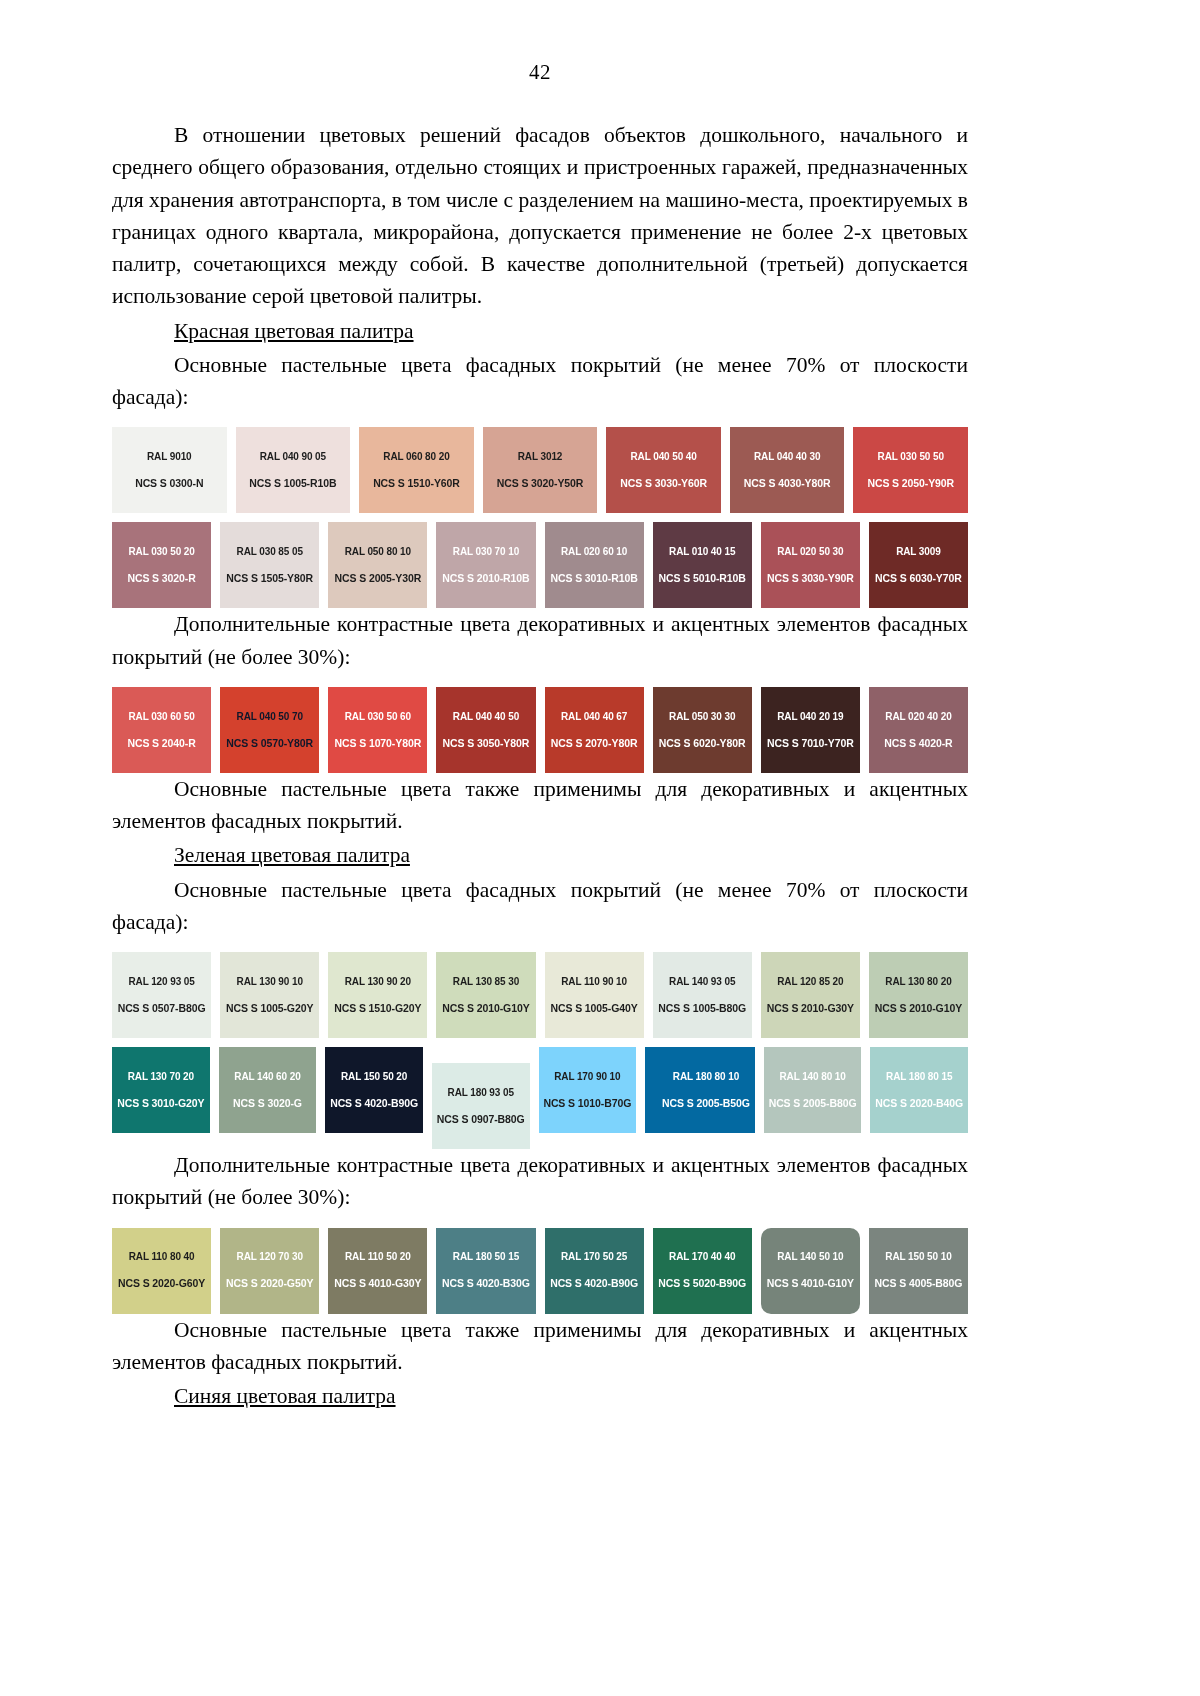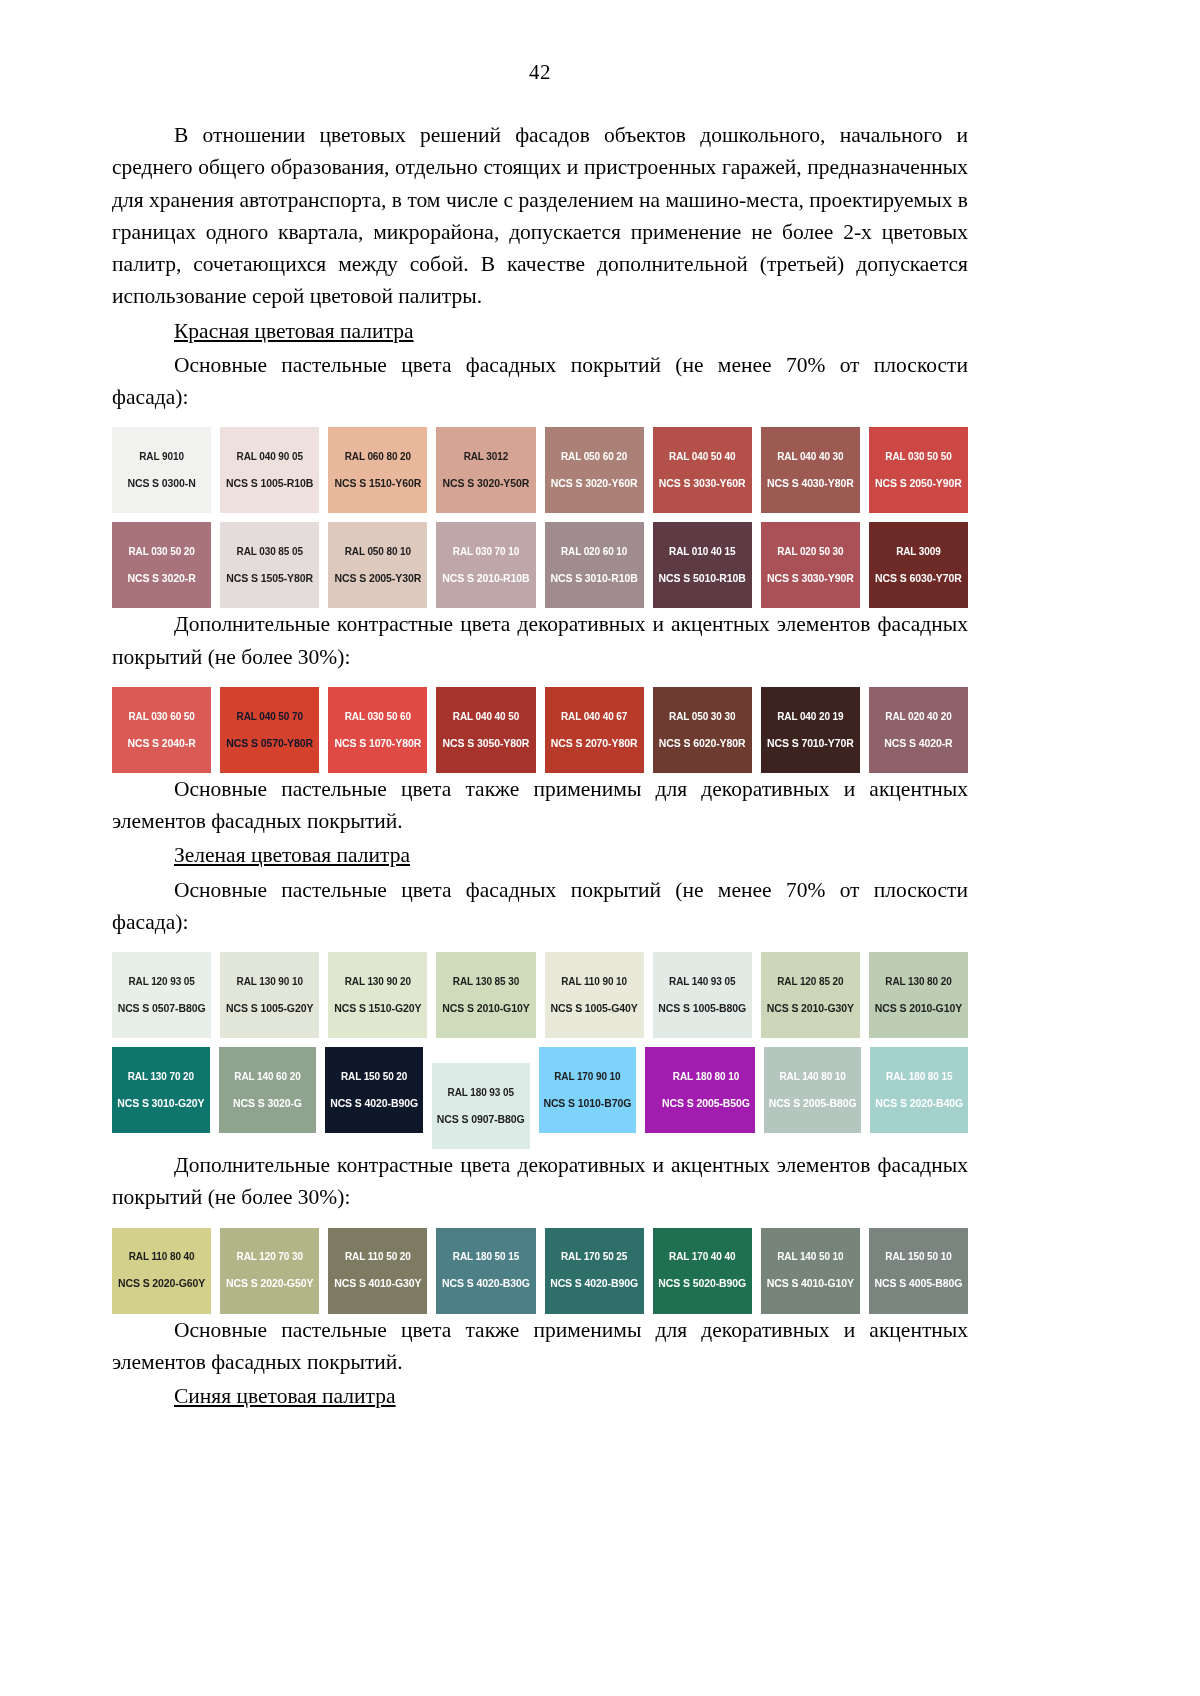--- a/index.html
+++ b/index.html
@@ -103,24 +103,20 @@
         <div class="ncs">NCS S 1005-R10B</div>
       </div>
       <div class="swatch" style="background: rgb(232, 183, 156); color: rgb(29, 29, 29);">
         <div class="ral">RAL 060 80 20</div>
         <div class="ncs">NCS S 1510-Y60R</div>
       </div>
       <div class="swatch" style="background: rgb(214, 164, 148); color: rgb(29, 29, 29);">
         <div class="ral">RAL 3012</div>
         <div class="ncs">NCS S 3020-Y50R</div>
       </div>
-      <div class="swatch" style="background: rgb(171, 128, 119); color: rgb(255, 255, 255);">
-        <div class="ral">RAL 050 60 20</div>
-        <div class="ncs">NCS S 3020-Y60R</div>
-      </div>
       <div class="swatch" style="background: rgb(180, 80, 74); color: rgb(255, 255, 255);">
         <div class="ral">RAL 040 50 40</div>
         <div class="ncs">NCS S 3030-Y60R</div>
       </div>
       <div class="swatch" style="background: rgb(156, 90, 83); color: rgb(255, 255, 255);">
         <div class="ral">RAL 040 40 30</div>
         <div class="ncs">NCS S 4030-Y80R</div>
       </div>
       <div class="swatch" style="background: rgb(203, 72, 69); color: rgb(255, 255, 255);">
         <div class="ral">RAL 030 50 50</div>
@@ -253,21 +249,21 @@
         <div class="ncs">NCS S 4020-B90G</div>
       </div>
       <div class="swatch" style="background: rgb(220, 235, 230); color: rgb(29, 29, 29); margin-top: 16px;">
         <div class="ral">RAL 180 93 05</div>
         <div class="ncs">NCS S 0907-B80G</div>
       </div>
       <div class="swatch" style="background: #7dd3fc; color: rgb(29, 29, 29);">
         <div class="ral">RAL 170 90 10</div>
         <div class="ncs">NCS S 1010-B70G</div>
       </div>
-      <div class="swatch" style="background: #a21caf; color: rgb(255, 255, 255); padding-left: 14px;">
+      <div class="swatch" style="background: #0369a1; color: rgb(255, 255, 255); padding-left: 14px;">
         <div class="ral">RAL 180 80 10</div>
         <div class="ncs">NCS S 2005-B50G</div>
       </div>
       <div class="swatch" style="background: rgb(180, 198, 189); color: rgb(255, 255, 255);">
         <div class="ral">RAL 140 80 10</div>
         <div class="ncs">NCS S 2005-B80G</div>
       </div>
       <div class="swatch" style="background: rgb(165, 209, 205); color: rgb(255, 255, 255);">
         <div class="ral">RAL 180 80 15</div>
         <div class="ncs">NCS S 2020-B40G</div>
@@ -294,21 +290,21 @@
         <div class="ncs">NCS S 4020-B30G</div>
       </div>
       <div class="swatch" style="background: rgb(47, 111, 106); color: rgb(255, 255, 255);">
         <div class="ral">RAL 170 50 25</div>
         <div class="ncs">NCS S 4020-B90G</div>
       </div>
       <div class="swatch" style="background: rgb(31, 112, 80); color: rgb(255, 255, 255);">
         <div class="ral">RAL 170 40 40</div>
         <div class="ncs">NCS S 5020-B90G</div>
       </div>
-      <div class="swatch" style="background: rgb(118, 132, 122); color: rgb(255, 255, 255);">
+      <div class="swatch" style="background: rgb(118, 132, 122); color: rgb(255, 255, 255); border-radius: 10px;">
         <div class="ral">RAL 140 50 10</div>
         <div class="ncs">NCS S 4010-G10Y</div>
       </div>
       <div class="swatch" style="background: rgb(123, 133, 127); color: rgb(255, 255, 255);">
         <div class="ral">RAL 150 50 10</div>
         <div class="ncs">NCS S 4005-B80G</div>
       </div>
     </div>
 
   <p class="body-par after-grid">Основные пастельные цвета также применимы для декоративных и акцентных элементов фасадных покрытий.</p>

